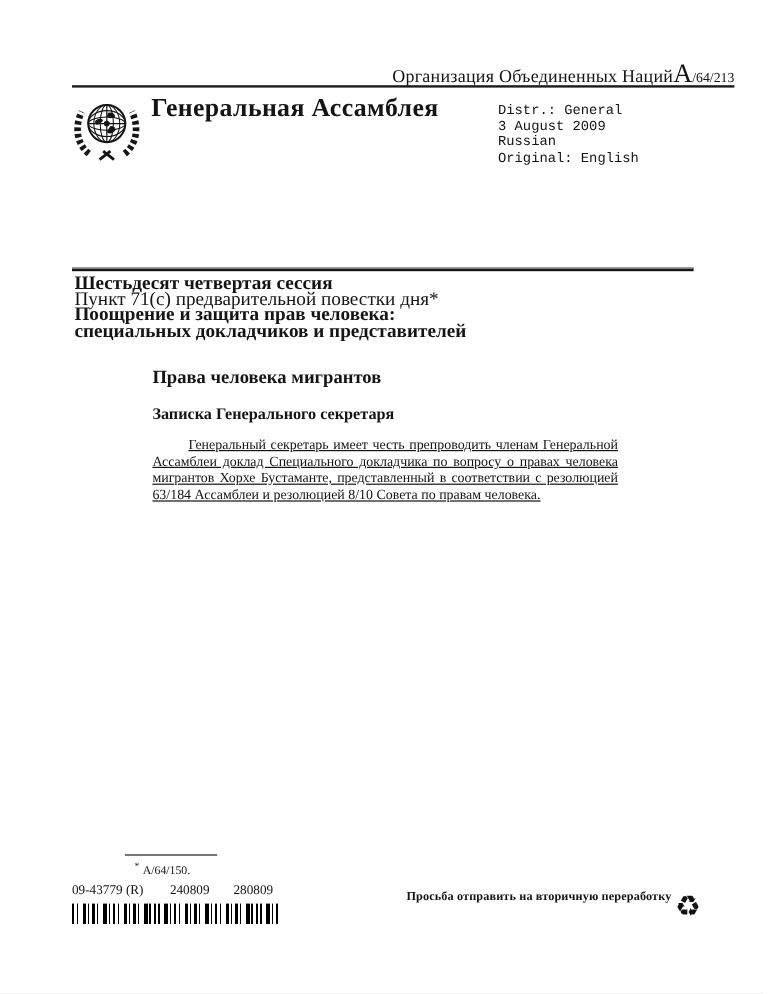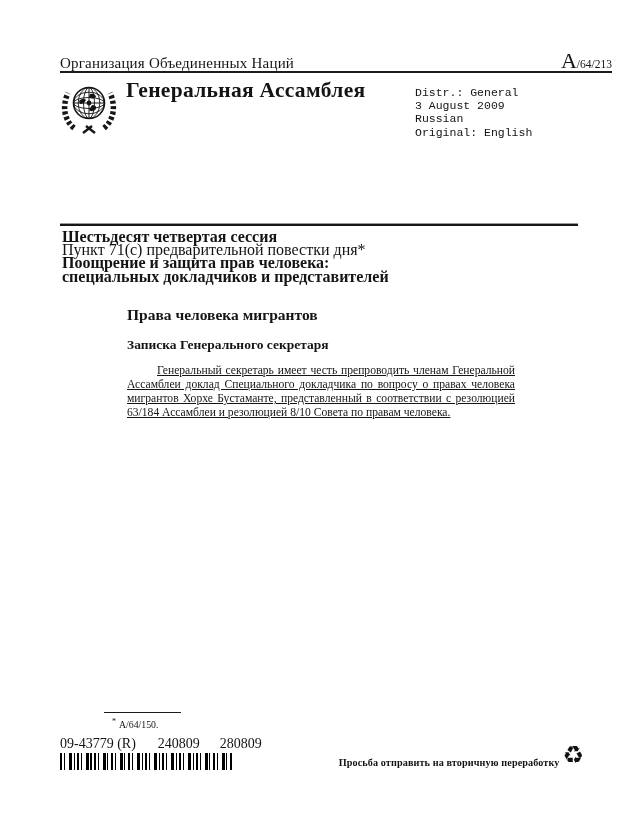--- a/index.html
+++ b/index.html
@@ -4,21 +4,21 @@
 <style>
   html,body{margin:0;padding:0;background:#e8e8e8;}
   .page{
     position:relative;width:640px;height:828px;background:#ffffff;
     font-family:"Liberation Serif","DejaVu Serif",serif;color:#141414;
     overflow:hidden;margin:0 auto;
   }
   
   .masthead-row{
     position:absolute;left:60px;top:50px;width:552px;
-    display:flex;justify-content:space-between;align-items:flex-end;
+    display:flex;justify-content:flex-end;align-items:flex-end;
   }
   .org-name{font-size:15px;letter-spacing:.2px;}
   .doc-symbol{white-space:nowrap;}
   .sym-a{font-size:22px;line-height:1;}
   .sym-rest{font-size:11.5px;}
   .header-rule{position:absolute;left:60px;top:71px;width:552px;height:2px;background:#1b1b1b;}
   .emblem{position:absolute;left:59px;top:77px;width:60px;height:60px;}
   .organ-title{
     position:absolute;left:126px;top:78px;margin:0;
     font-size:21.5px;font-weight:bold;letter-spacing:.3px;
@@ -33,34 +33,34 @@
   .main-subtitle{position:absolute;left:127px;top:337px;margin:0;font-size:13.5px;font-weight:bold;}
   .body-paragraph{
     position:absolute;left:127px;top:364px;width:388px;margin:0;
     font-size:11.6px;line-height:14px;text-align:justify;text-indent:30px;text-decoration:underline;
   }
   
   .footnote-rule{position:absolute;left:104px;top:712px;width:77px;height:1px;background:#1b1b1b;}
   .footnote-text{position:absolute;left:112px;top:717px;font-size:9.8px;}
   .footnote-text .fn-star{vertical-align:super;font-size:8px;margin-right:3px;}
   
-  .footer-job{position:absolute;left:60px;top:736px;font-size:14px;white-space:nowrap;}
+  .footer-job{position:absolute;left:60px;top:736px;font-size:11px;white-space:nowrap;}
   .footer-job .gap1{display:inline-block;width:22px;}
   .footer-job .gap2{display:inline-block;width:20px;}
   .barcode{
     position:absolute;left:60px;top:753px;width:173px;height:17px;
     background:repeating-linear-gradient(90deg,
       #000 0px,#000 2px,#fff 2px,#fff 4px,
       #000 4px,#000 5px,#fff 5px,#fff 9px,
       #000 9px,#000 12px,#fff 12px,#fff 13.5px,
       #000 13.5px,#000 14.5px,#fff 14.5px,#fff 17px);
   }
   .recycle-wrap{
     position:absolute;right:56px;top:742px;
-    display:flex;align-items:flex-end;
+    display:flex;align-items:flex-start;
   }
   .recycle-text{font-size:10.2px;font-weight:bold;letter-spacing:.1px;}
   .recycle-glyph{
     font-family:"DejaVu Sans",sans-serif;font-size:24px;line-height:26px;
     margin-left:3px;color:#111;
   }
 </style>
 </head>
 <body>
 

